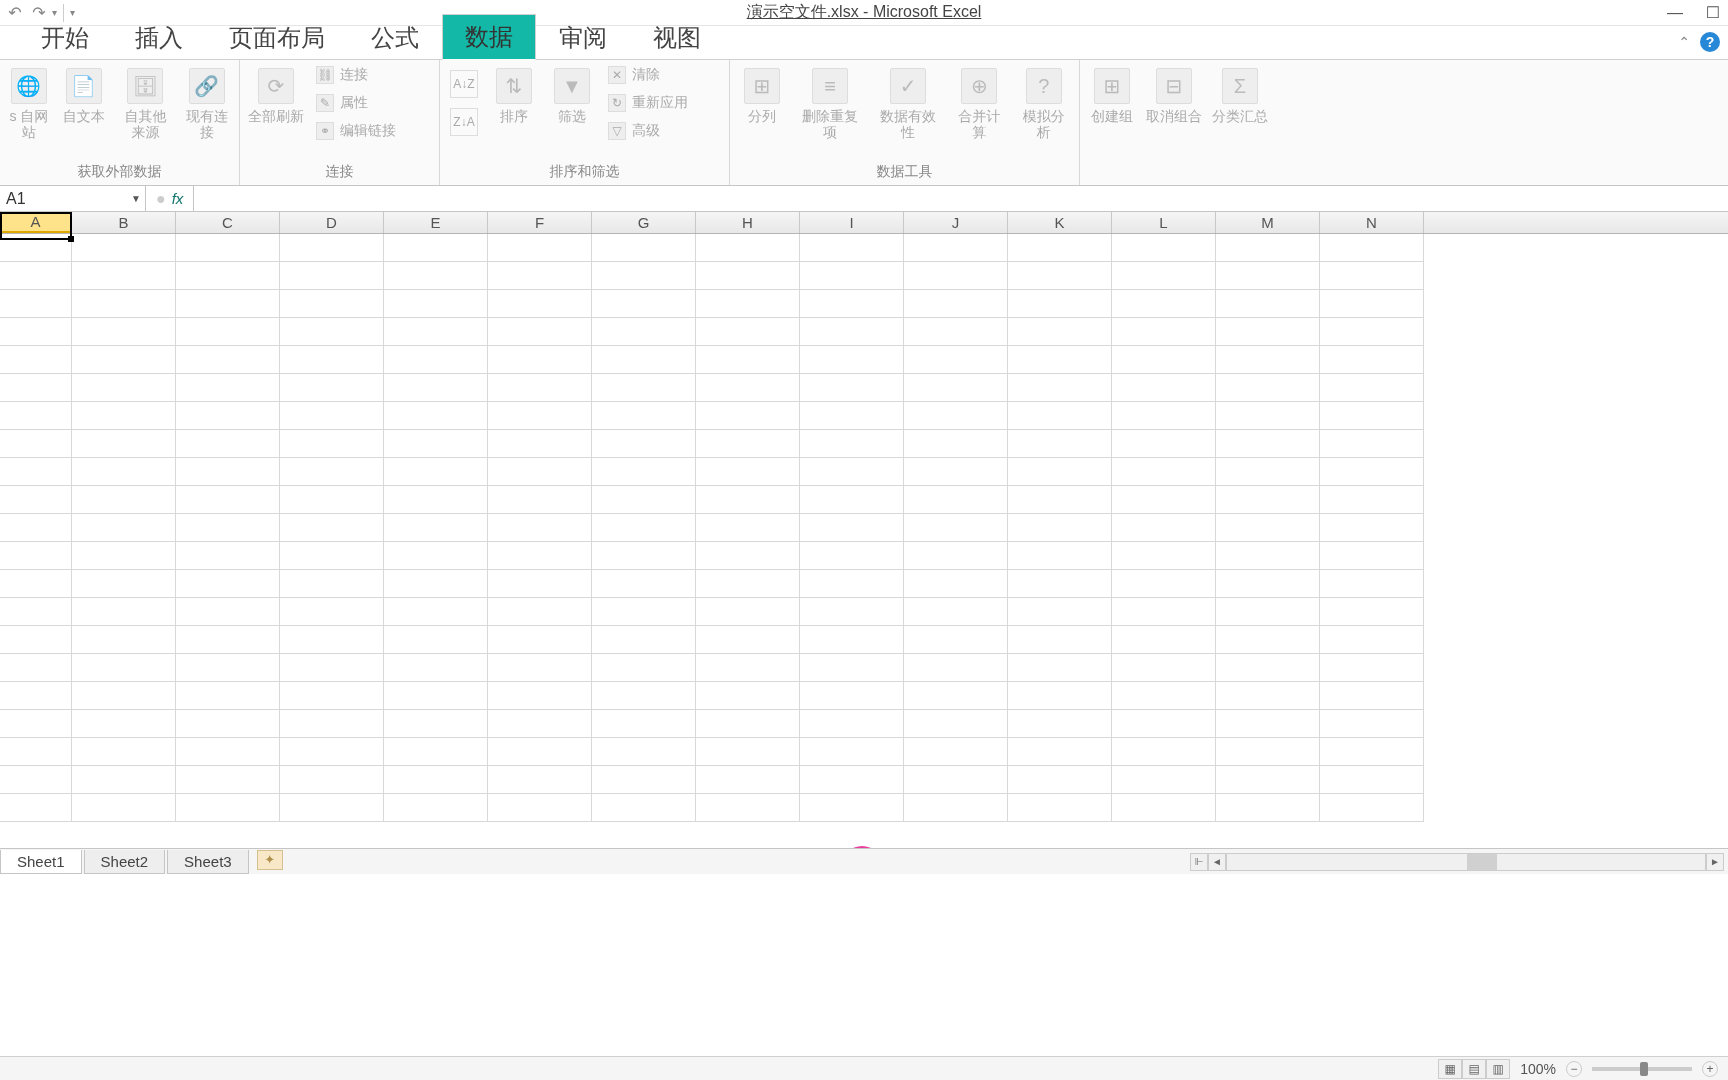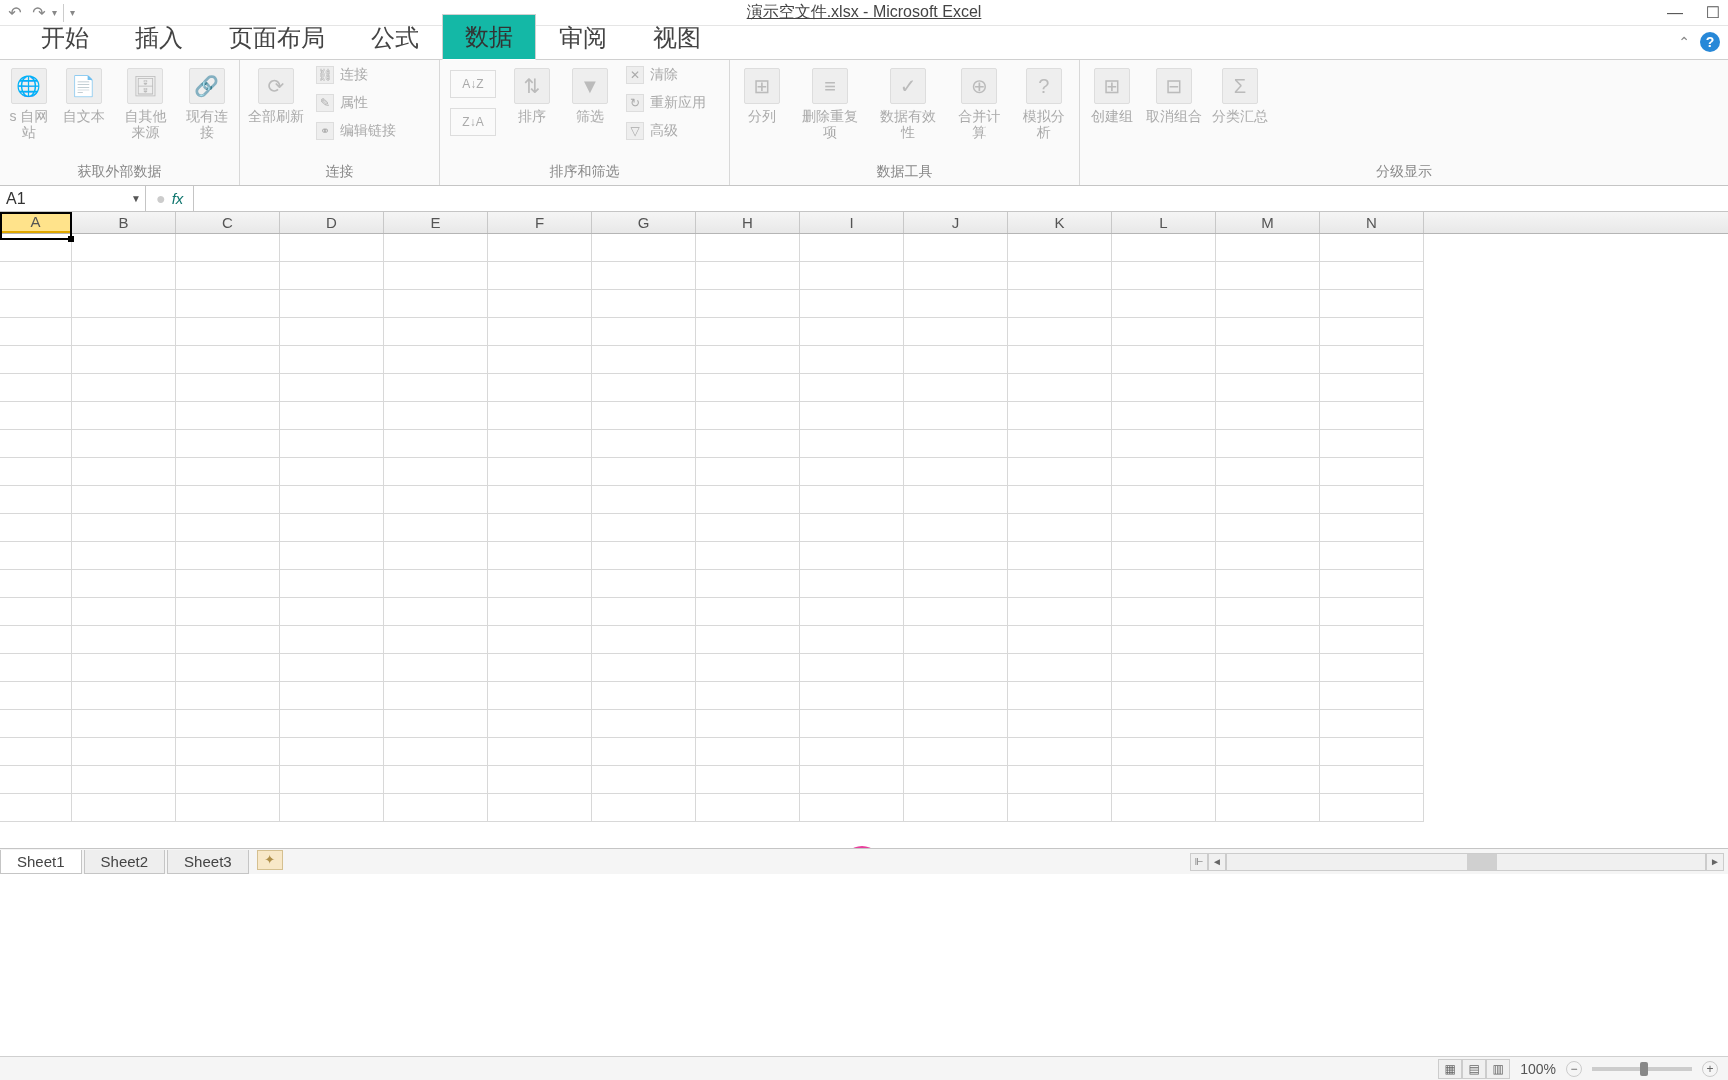--- a/index.html
+++ b/index.html
@@ -28,21 +28,21 @@
 .rgroup { border-right: 1px solid #d8d8d8; display: flex; flex-direction: column; justify-content: space-between; padding: 4px 6px 2px 6px; }
 .rgroup-content { display: flex; align-items: flex-start; gap: 6px; flex: 1; }
 .rgroup-label { text-align: center; font-size: 14px; color: #888; padding-bottom: 2px; }
 .big-btn { display: flex; flex-direction: column; align-items: center; justify-content: flex-start; gap: 4px; min-width: 52px; padding: 4px 2px; color: #aaa; }
 .big-btn .icon-box { width: 36px; height: 36px; background: #eee; border: 1px solid #ddd; border-radius: 2px; display: flex; align-items: center; justify-content: center; color: #bbb; font-size: 20px; }
 .big-btn .lbl { font-size: 14px; text-align: center; line-height: 16px; }
 .small-btns { display: flex; flex-direction: column; gap: 6px; }
 .small-btn { display: flex; align-items: center; gap: 6px; color: #aaa; font-size: 14px; padding: 2px 4px; }
 .small-btn .sicon { width: 18px; height: 18px; background: #eee; border: 1px solid #ddd; display: flex; align-items: center; justify-content: center; font-size: 12px; }
 .sort-btns { display: flex; flex-direction: column; gap: 10px; padding: 6px 4px; }
-.sort-btn { width: 46px; height: 28px; border: 1px solid #ddd; color: #aaa; font-size: 12px; display: flex; align-items: center; justify-content: center; }
+.sort-btn { width: 28px; height: 28px; border: 1px solid #ddd; color: #aaa; font-size: 12px; display: flex; align-items: center; justify-content: center; }
 
 
 .formula-bar { height: 26px; display: flex; align-items: center; border-bottom: 1px solid #c5c5c5; background: #fff; }
 .name-box { width: 146px; height: 100%; border-right: 1px solid #c5c5c5; display: flex; align-items: center; padding: 0 6px; font-size: 16px; color: #333; position: relative; }
 .name-box .dd { position: absolute; right: 4px; font-size: 10px; color: #555; }
 .fx-ctrl { display: flex; align-items: center; gap: 6px; padding: 0 10px; border-right: 1px solid #c5c5c5; height: 100%; }
 .fx-icon { font-style: italic; color: #0f766e; font-size: 15px; }
 .formula-input { flex: 1; height: 100%; padding: 0 6px; }
 
 
@@ -228,21 +228,20 @@
         </div>
       <div class="big-btn">
           <div class="icon-box">⊟</div>
           <div class="lbl">取消组合</div>
         </div>
       <div class="big-btn">
           <div class="icon-box">Σ</div>
           <div class="lbl">分类汇总</div>
         </div>
     </div>
-    <div class="rgroup-label">分级显示</div>
   </div>
 </div>
 
 <div class="formula-bar">
   <div class="name-box">
     <span>A1</span>
     <span class="dd">▼</span>
   </div>
   <div class="fx-ctrl">
     <span style="color:#ccc;">●</span>

